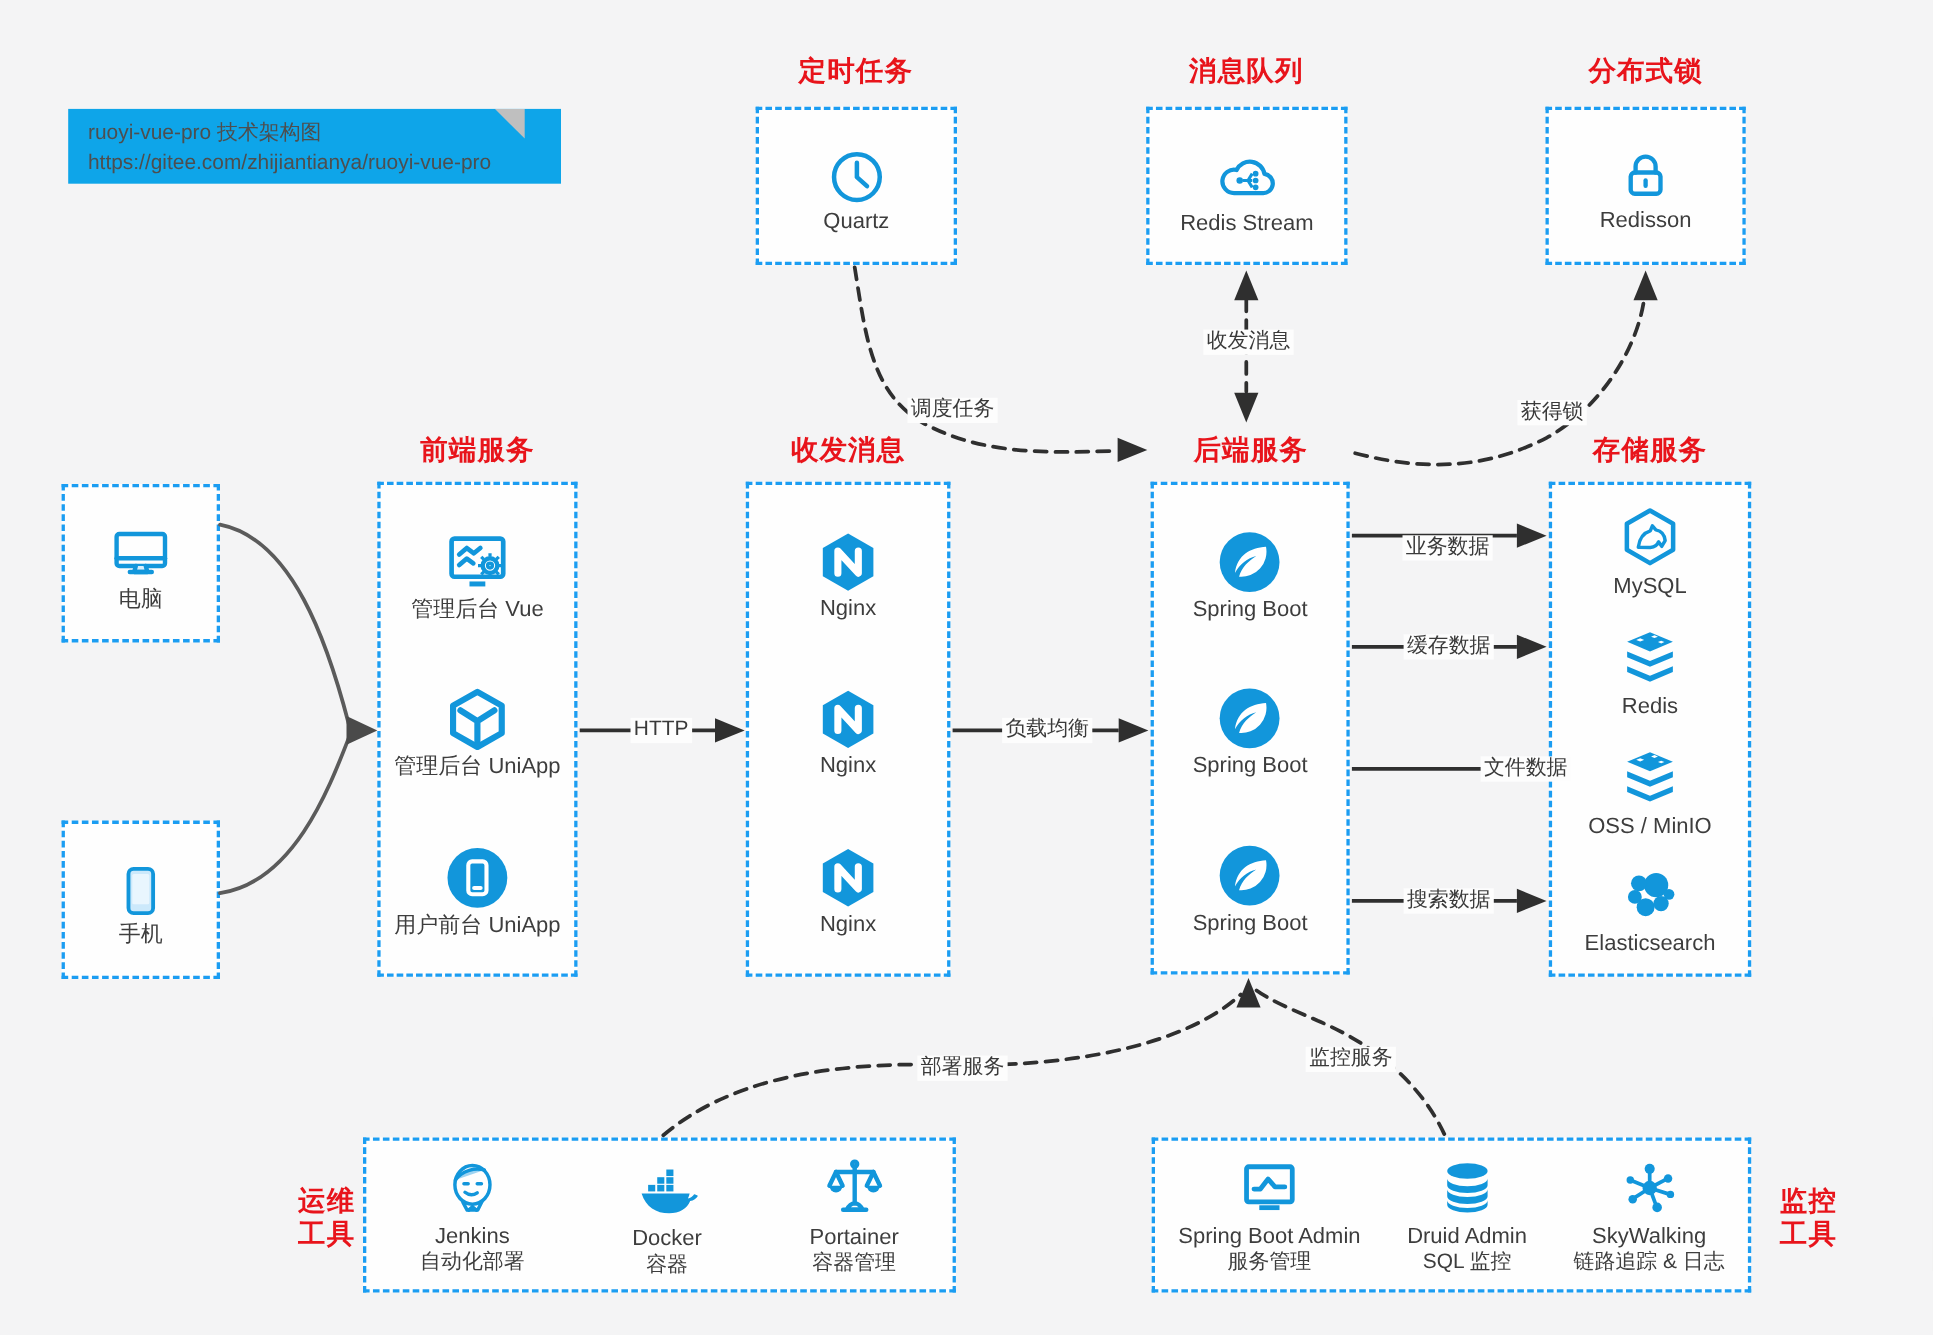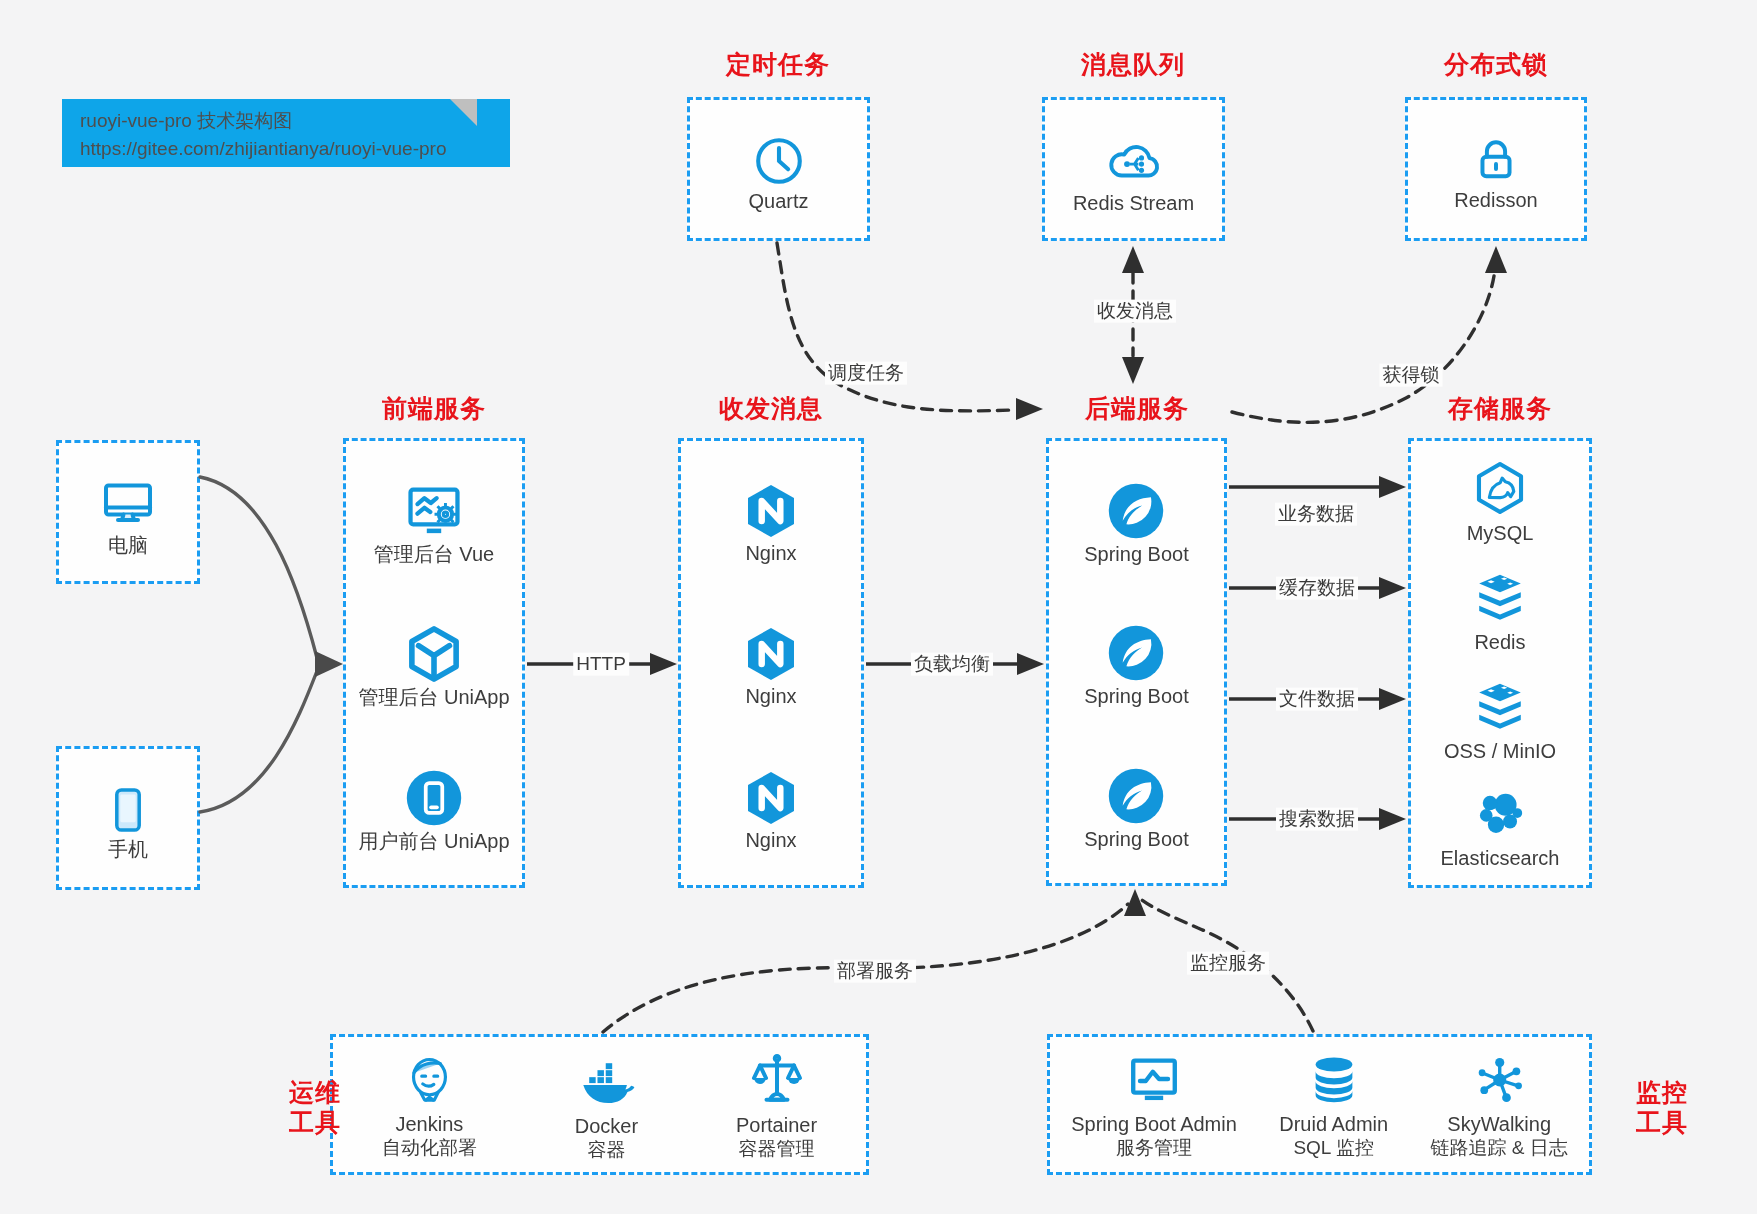--- a/index.html
+++ b/index.html
@@ -11,21 +11,21 @@
   .hrow{display:flex;flex-direction:row;align-items:center;justify-content:space-around;
         height:100%;box-sizing:border-box;}
   .item{display:flex;flex-direction:column;align-items:center;gap:0;}
   .item .label{font-size:20px;color:#3d3d3d;white-space:nowrap;line-height:1.15;text-align:center;}
   .item .sublabel{font-size:19px;color:#3d3d3d;white-space:nowrap;line-height:1.1;margin-top:-2px;}
   .icon{display:block;}
   .icon svg{display:block;}
   .gtitle{position:absolute;color:#e8141b;font-weight:bold;font-size:25px;z-index:4;
           transform:translateX(-50%);white-space:nowrap;letter-spacing:1px;}
   .side-title{position:absolute;color:#e8141b;font-weight:bold;font-size:25px;z-index:4;
-          text-align:right;line-height:1.2;letter-spacing:1px;}
+          text-align:center;line-height:1.2;letter-spacing:1px;}
   .edge-label{position:absolute;transform:translate(-50%,-50%);font-size:19px;color:#3a3a3a;
           background:#fdfdfd;padding:0 3px;white-space:nowrap;z-index:4;line-height:1.2;}
   .note{position:absolute;left:62px;top:99px;width:448px;height:68px;background:#0ea5e9;
         z-index:2;box-sizing:border-box;padding:8px 0 0 18px;font-size:19px;color:#4e4e4e;line-height:1.45;}
   .note-fold{position:absolute;left:423px;top:99px;width:0;height:0;z-index:3;
         border-top:27px solid #bfbfbf;border-left:27px solid transparent;
         transform:translateX(27px);}
   .connectors{position:absolute;left:0;top:0;z-index:3;pointer-events:none;}
 </style>
 </head>
@@ -462,23 +462,23 @@
             </svg>
         </span>
         <span class="label">SkyWalking</span>
         <span class="sublabel">链路追踪 &amp; 日志</span>
       </div>
     </div>
   </div>
 
   <div class="edge-label" style="left:601px;top:664px;">HTTP</div>
   <div class="edge-label" style="left:952px;top:664px;">负载均衡</div>
-  <div class="edge-label" style="left:1316px;top:514px;">业务数据</div>
+  <div class="edge-label" style="left:1316px;top:498px;">业务数据</div>
   <div class="edge-label" style="left:1317px;top:588px;">缓存数据</div>
-  <div class="edge-label" style="left:1317px;top:699px;">文件数据</div>
+  <div class="edge-label" style="left:1387px;top:699px;">文件数据</div>
   <div class="edge-label" style="left:1317px;top:819px;">搜索数据</div>
   <div class="edge-label" style="left:866px;top:373px;">调度任务</div>
   <div class="edge-label" style="left:1135px;top:311px;">收发消息</div>
   <div class="edge-label" style="left:1411px;top:375px;">获得锁</div>
   <div class="edge-label" style="left:875px;top:971px;">部署服务</div>
   <div class="edge-label" style="left:1228px;top:963px;">监控服务</div>
 
 </div>
 
 </body></html>

